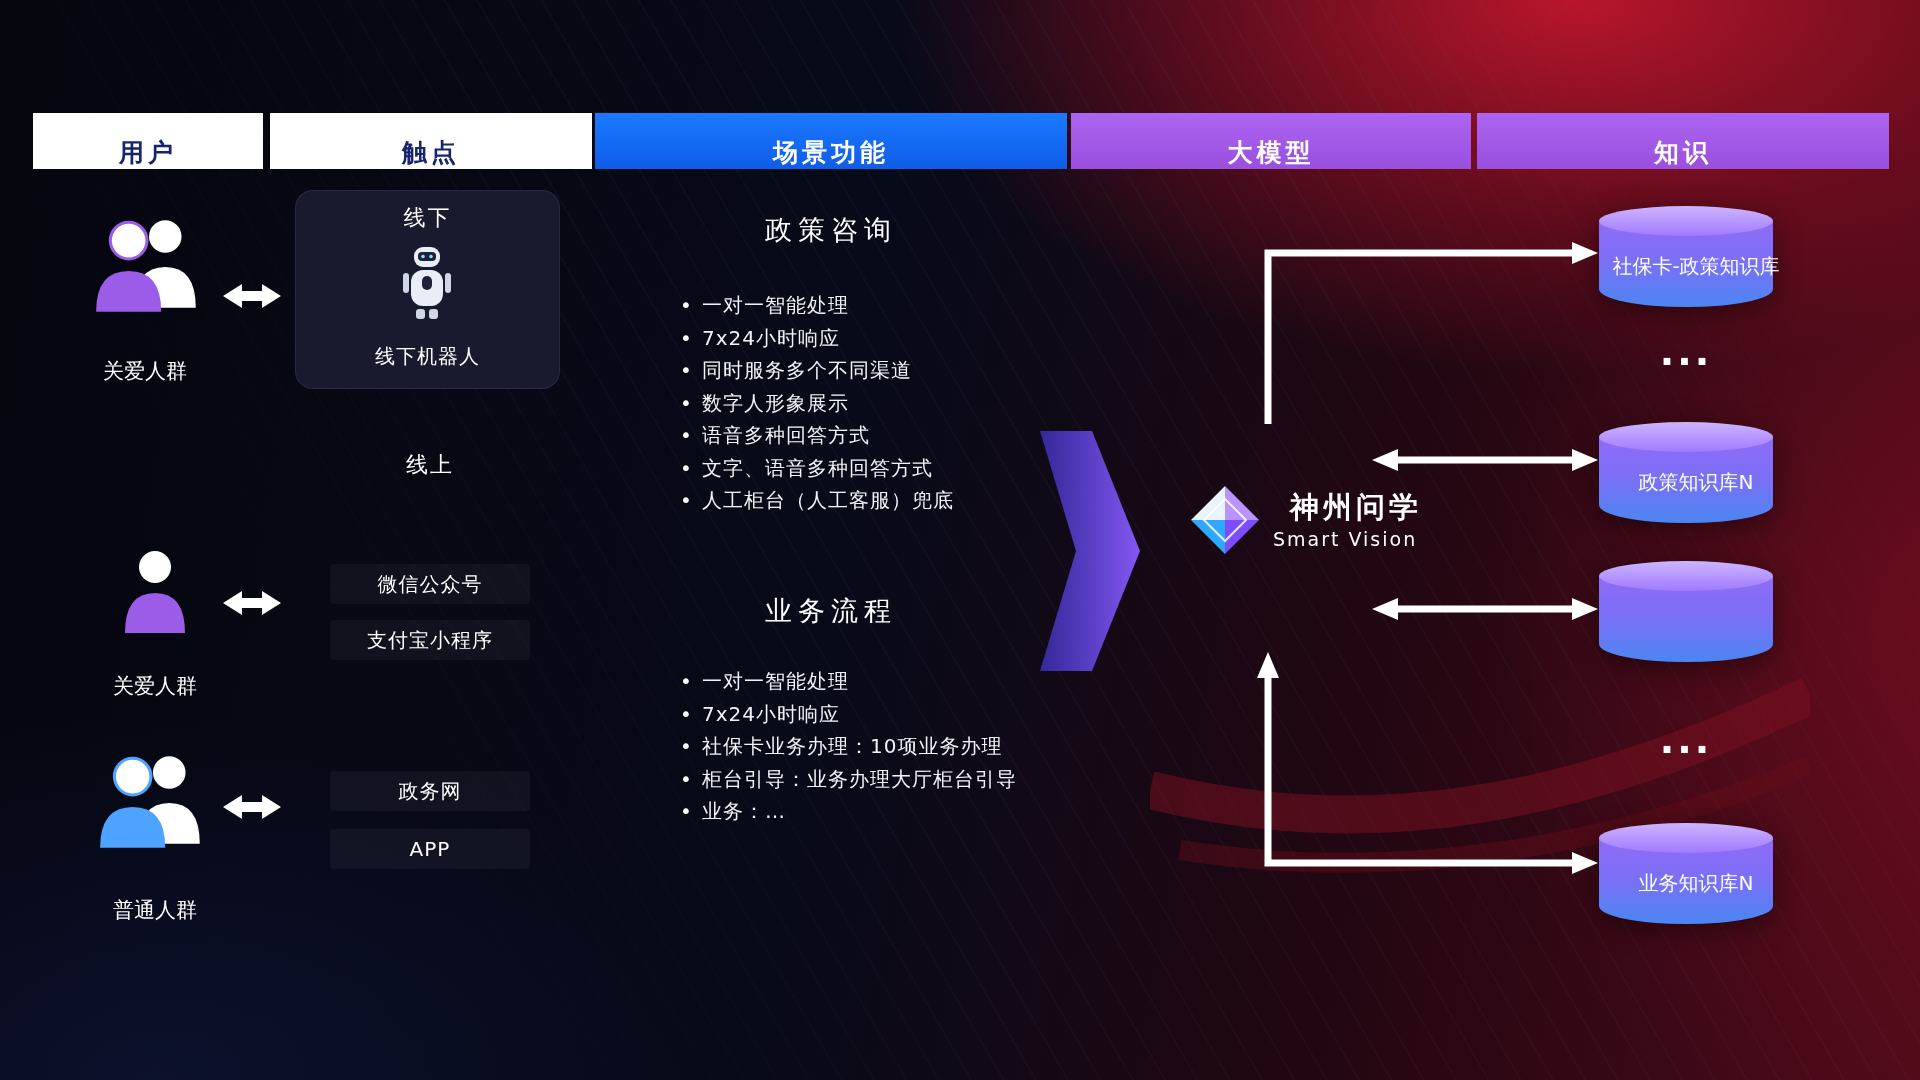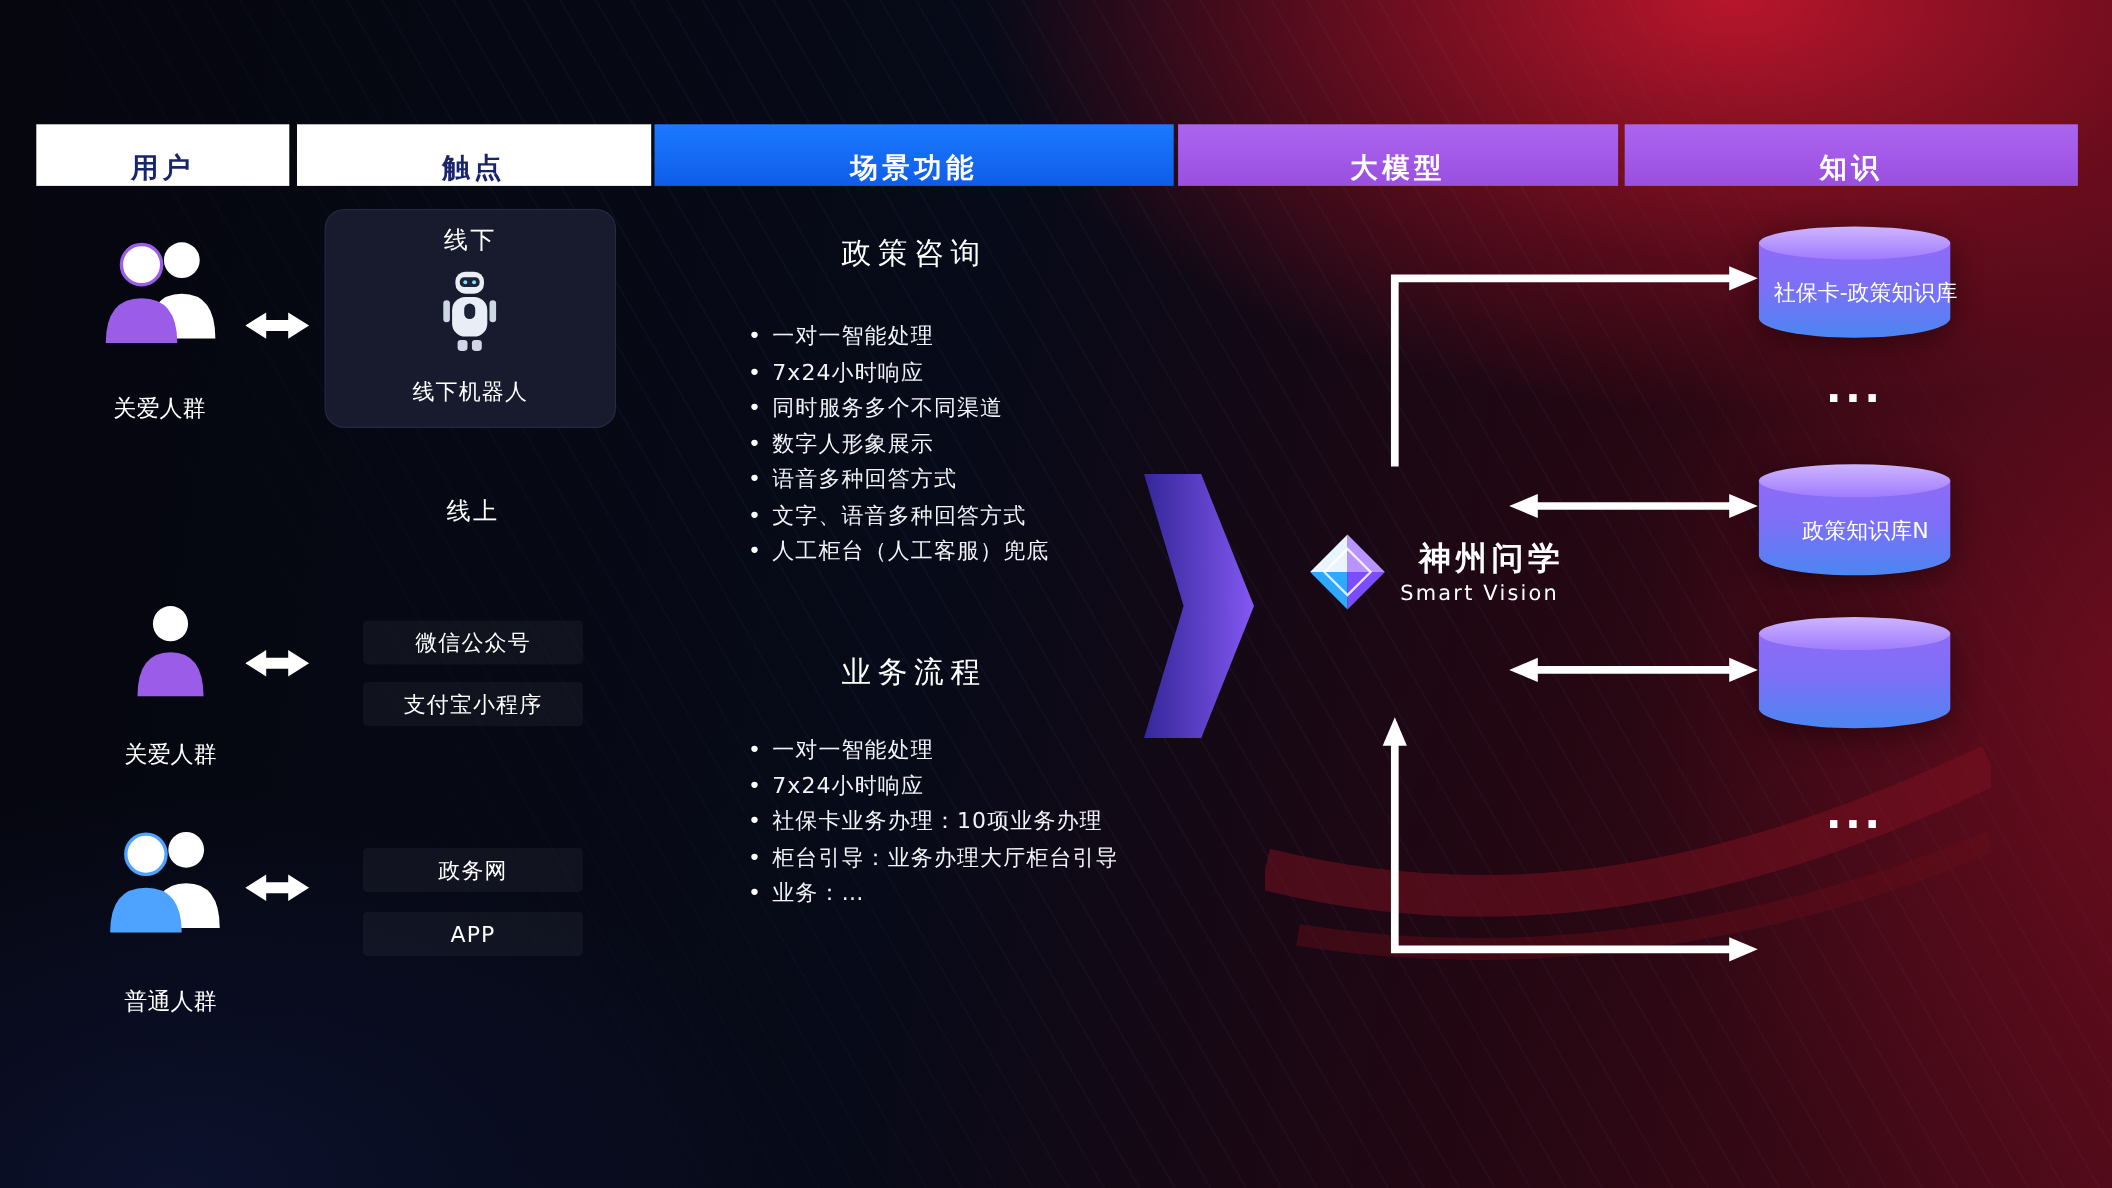--- a/index.html
+++ b/index.html
@@ -205,20 +205,25 @@
   <div class="db" style="top:422px">
     <div class="db-body"></div>
     <div class="db-top"></div>
     <div class="db-label">政策知识库N</div>
   </div>
   <div class="db" style="top:561px">
     <div class="db-body"></div>
     <div class="db-top"></div>
   </div>
   <div class="dots" style="top:718px">...</div>
+  <div class="db" style="top:823px">
+    <div class="db-body"></div>
+    <div class="db-top"></div>
+    <div class="db-label">业务知识库N</div>
+  </div>
 
   <svg class="overlay" width="1920" height="1080" viewBox="0 0 1920 1080">
 
     <path d="M1268,424 L1268,253 L1574,253" stroke="#ffffff" stroke-width="7" fill="none"></path>
     <polygon points="1572,242 1598,253 1572,264" fill="#ffffff"></polygon>
 
     <line x1="1396" y1="460" x2="1574" y2="460" stroke="#ffffff" stroke-width="7"></line>
     <polygon points="1398,449 1372,460 1398,471" fill="#ffffff"></polygon>
     <polygon points="1572,449 1598,460 1572,471" fill="#ffffff"></polygon>
 

